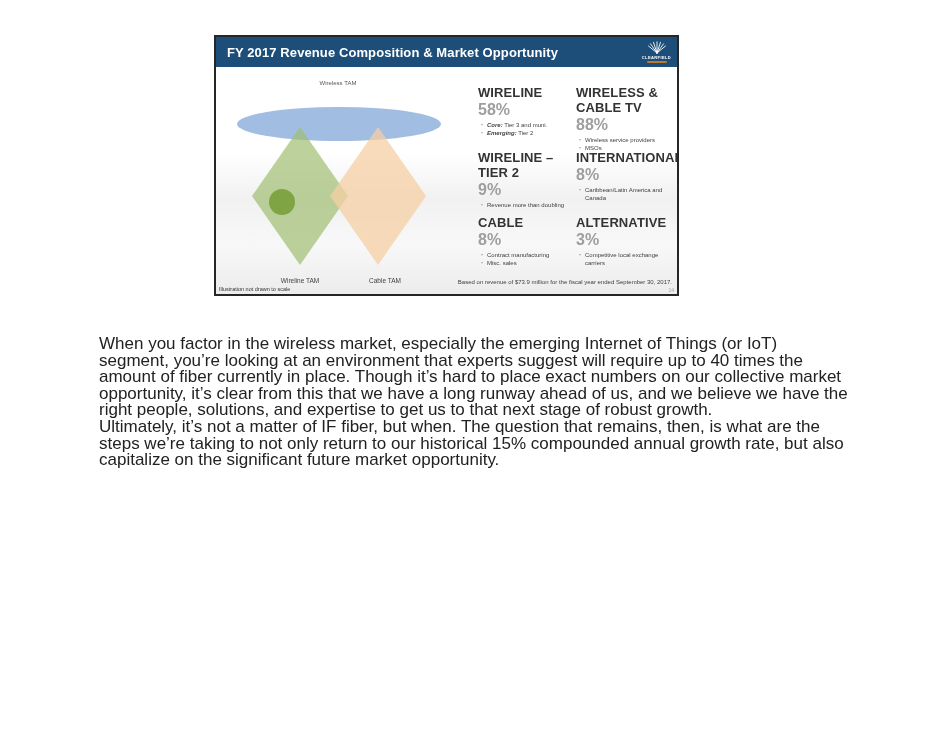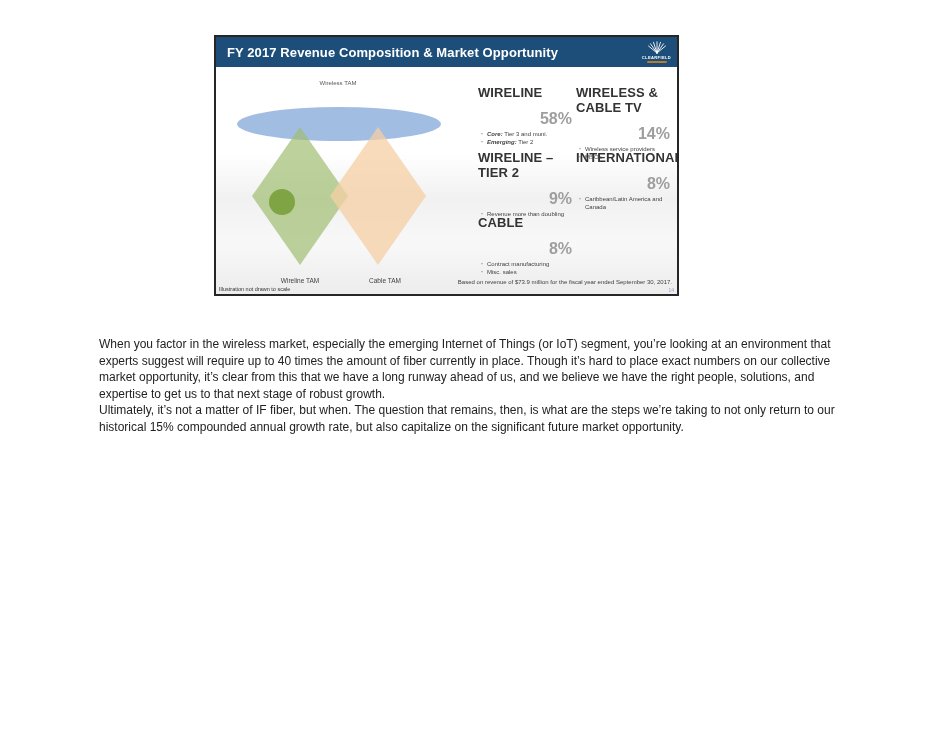--- a/index.html
+++ b/index.html
@@ -34,38 +34,38 @@
   .diag-label{position:absolute;font-size:6px;color:#595959;text-align:center;width:64px;}
   .diag-label.dark{color:#3f3f3f;font-size:6.5px;}
   .disclaimer{position:absolute;left:3px;top:219px;font-size:5.5px;color:#333;}
   
   .stats{
     position:absolute;left:262px;top:18px;width:196px;
     display:grid;grid-template-columns:98px 98px;grid-auto-rows:65px;column-gap:0;
   }
   .stat{padding-right:4px;}
   .stat-heading{font-size:13px;font-weight:bold;color:#333;letter-spacing:0.1px;}
-  .stat-value{font-size:16px;color:#9e9e9e;font-weight:600;line-height:1.1;margin-top:10px;text-align:right;}
+  .stat-value{font-size:16px;color:#9e9e9e;font-weight:600;line-height:1.1;margin-top:1px;}
   .stat-bullets{margin:2px 0 0 2px;padding:0;list-style:none;}
   .stat-bullets li{
     font-size:6px;color:#3f3f3f;line-height:1.35;padding-left:7px;position:relative;
   }
   .stat-bullets li::before{
     content:"·";position:absolute;left:1px;top:-1px;color:#7a8aa0;font-weight:bold;font-size:7px;
   }
   .bp{font-weight:bold;font-style:italic;}
   .footnote{
     position:absolute;right:5px;top:212px;width:270px;text-align:right;
     font-size:6px;color:#404040;
   }
   .pagenum{position:absolute;right:3px;bottom:1px;font-size:5px;color:#93a9c7;}
   
   .body-copy{
     position:absolute;left:99px;top:336px;width:752px;
-    font-size:12px;line-height:16.6px;color:#222222;
+    font-size:17px;line-height:16.6px;color:#222222;
   }
   .body-copy p{margin:0;}
   .body-copy p + p{}
 </style>
 </head>
 <body>
 
 <div class="slide">
   <div class="titlebar">
     <div class="slide-title">FY 2017 Revenue Composition &amp; Market Opportunity</div>
@@ -105,21 +105,21 @@
         <div class="stat-heading">WIRELINE</div>
         <div class="stat-value">58%</div>
         <ul class="stat-bullets">
           <li><em class="bp">Core:</em><span> Tier 3 and muni.</span></li>
           <li><em class="bp">Emerging:</em><span> Tier 2</span></li>
         </ul>
       </div>
 
       <div class="stat">
         <div class="stat-heading">WIRELESS &amp; CABLE TV</div>
-        <div class="stat-value">14%</div>
+        <div class="stat-value">88%</div>
         <ul class="stat-bullets">
           <li><em class="bp"></em><span>Wireless service providers</span></li>
           <li><em class="bp"></em><span>MSOs</span></li>
         </ul>
       </div>
 
       <div class="stat">
         <div class="stat-heading">WIRELINE – TIER 2</div>
         <div class="stat-value">9%</div>
         <ul class="stat-bullets">
@@ -137,20 +137,27 @@
 
       <div class="stat">
         <div class="stat-heading">CABLE</div>
         <div class="stat-value">8%</div>
         <ul class="stat-bullets">
           <li><em class="bp"></em><span>Contract manufacturing</span></li>
           <li><em class="bp"></em><span>Misc. sales</span></li>
         </ul>
       </div>
 
+      <div class="stat">
+        <div class="stat-heading">ALTERNATIVE</div>
+        <div class="stat-value">3%</div>
+        <ul class="stat-bullets">
+          <li><em class="bp"></em><span>Competitive local exchange carriers</span></li>
+        </ul>
+      </div>
 
     </div>
 
     <div class="footnote">Based on revenue of $73.9 million for the fiscal year ended September 30, 2017.</div>
     <div class="pagenum">14</div>
   </div>
 </div>
 
 <div class="body-copy">
   <p>When you factor in the wireless market, especially the emerging Internet of Things (or IoT) segment, you’re looking at an environment that experts suggest will require up to 40 times the amount of fiber currently in place. Though it’s hard to place exact numbers on our collective market opportunity, it’s clear from this that we have a long runway ahead of us, and we believe we have the right people, solutions, and expertise to get us to that next stage of robust growth.</p>

